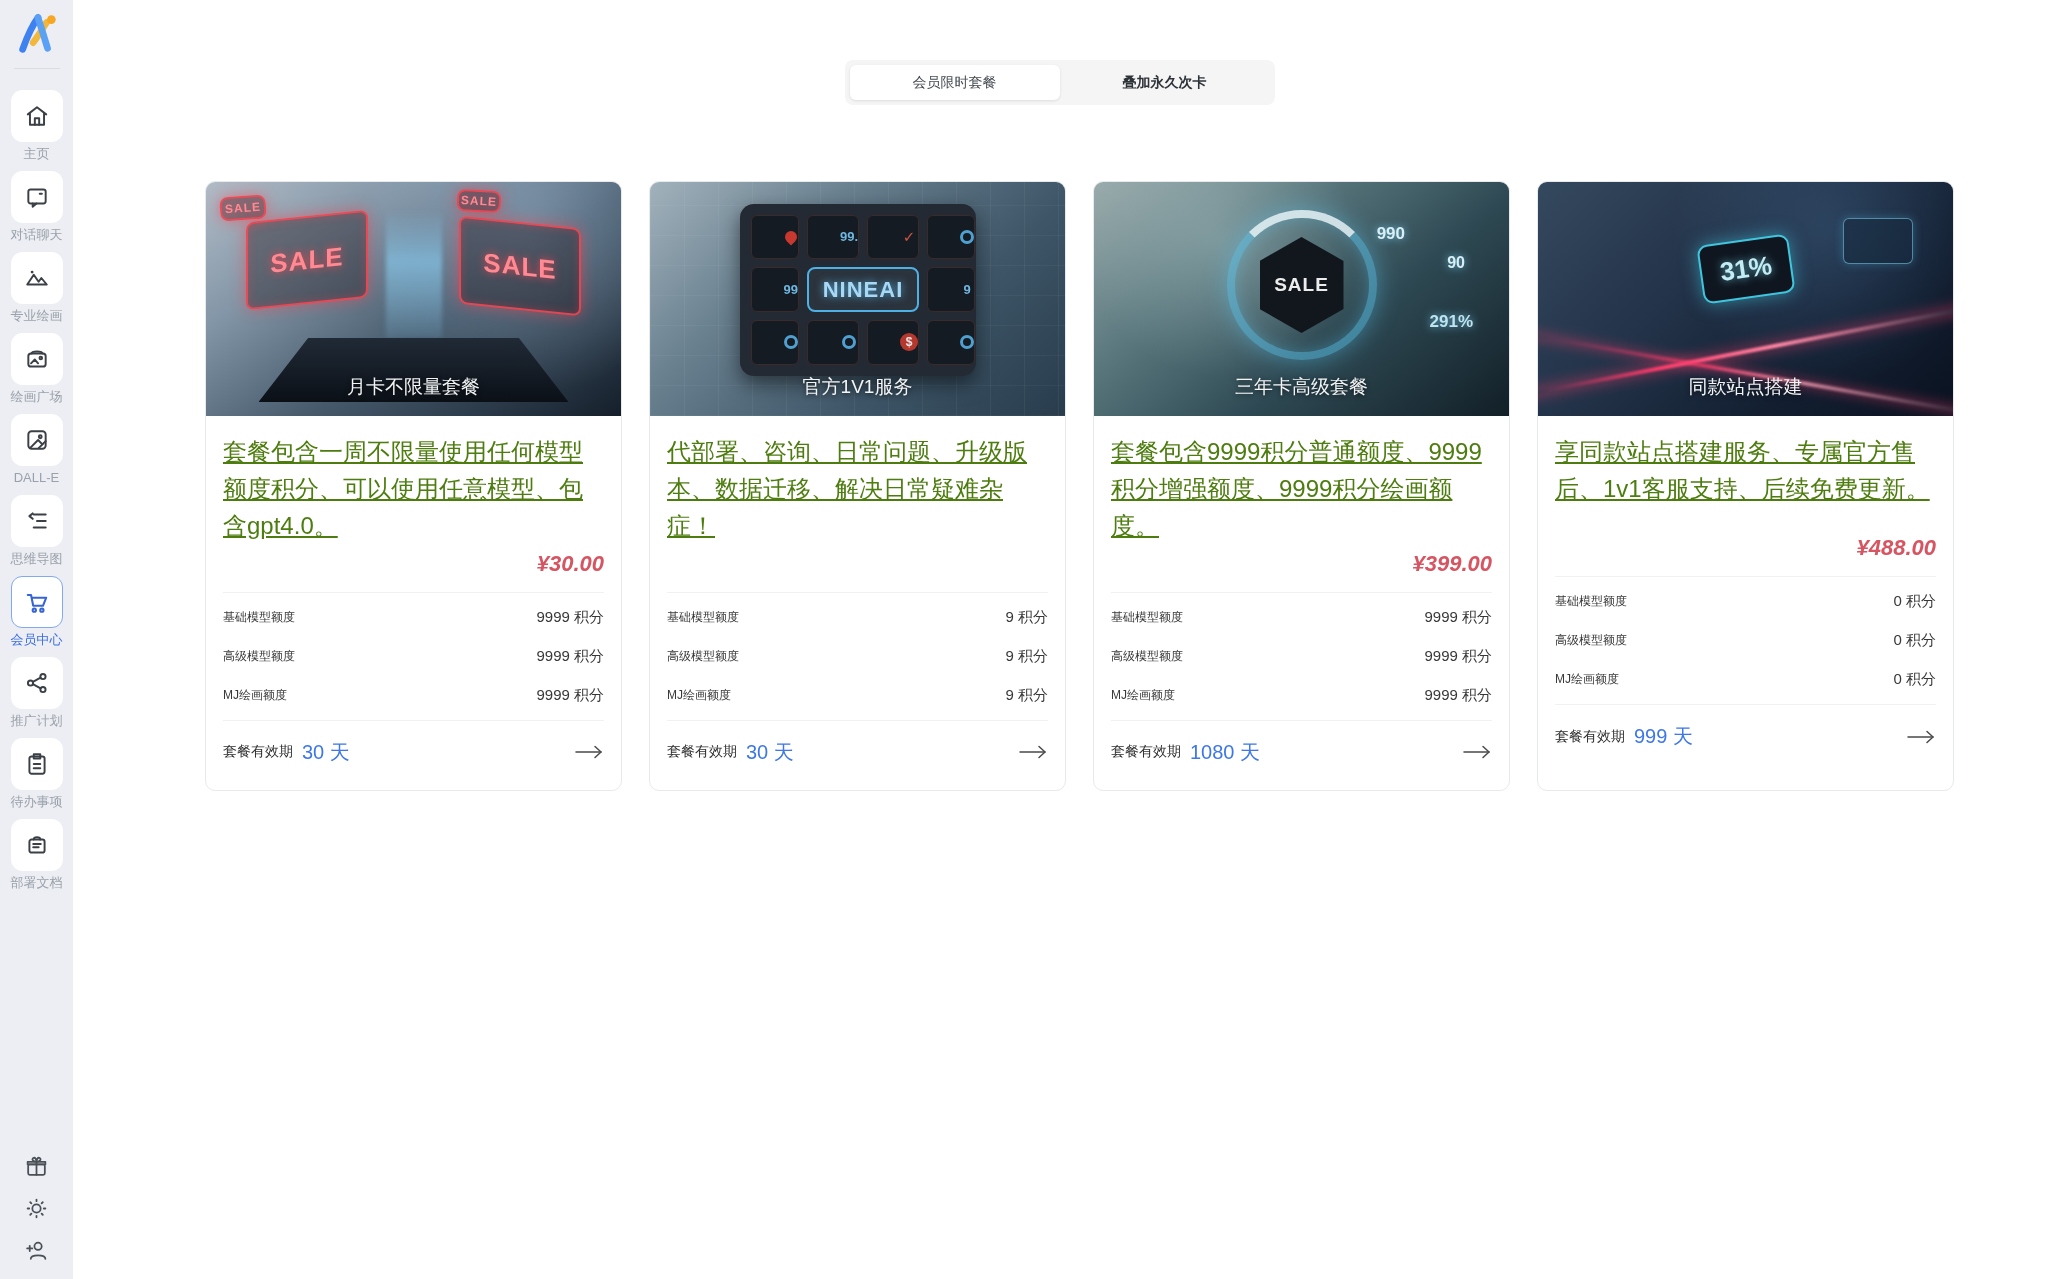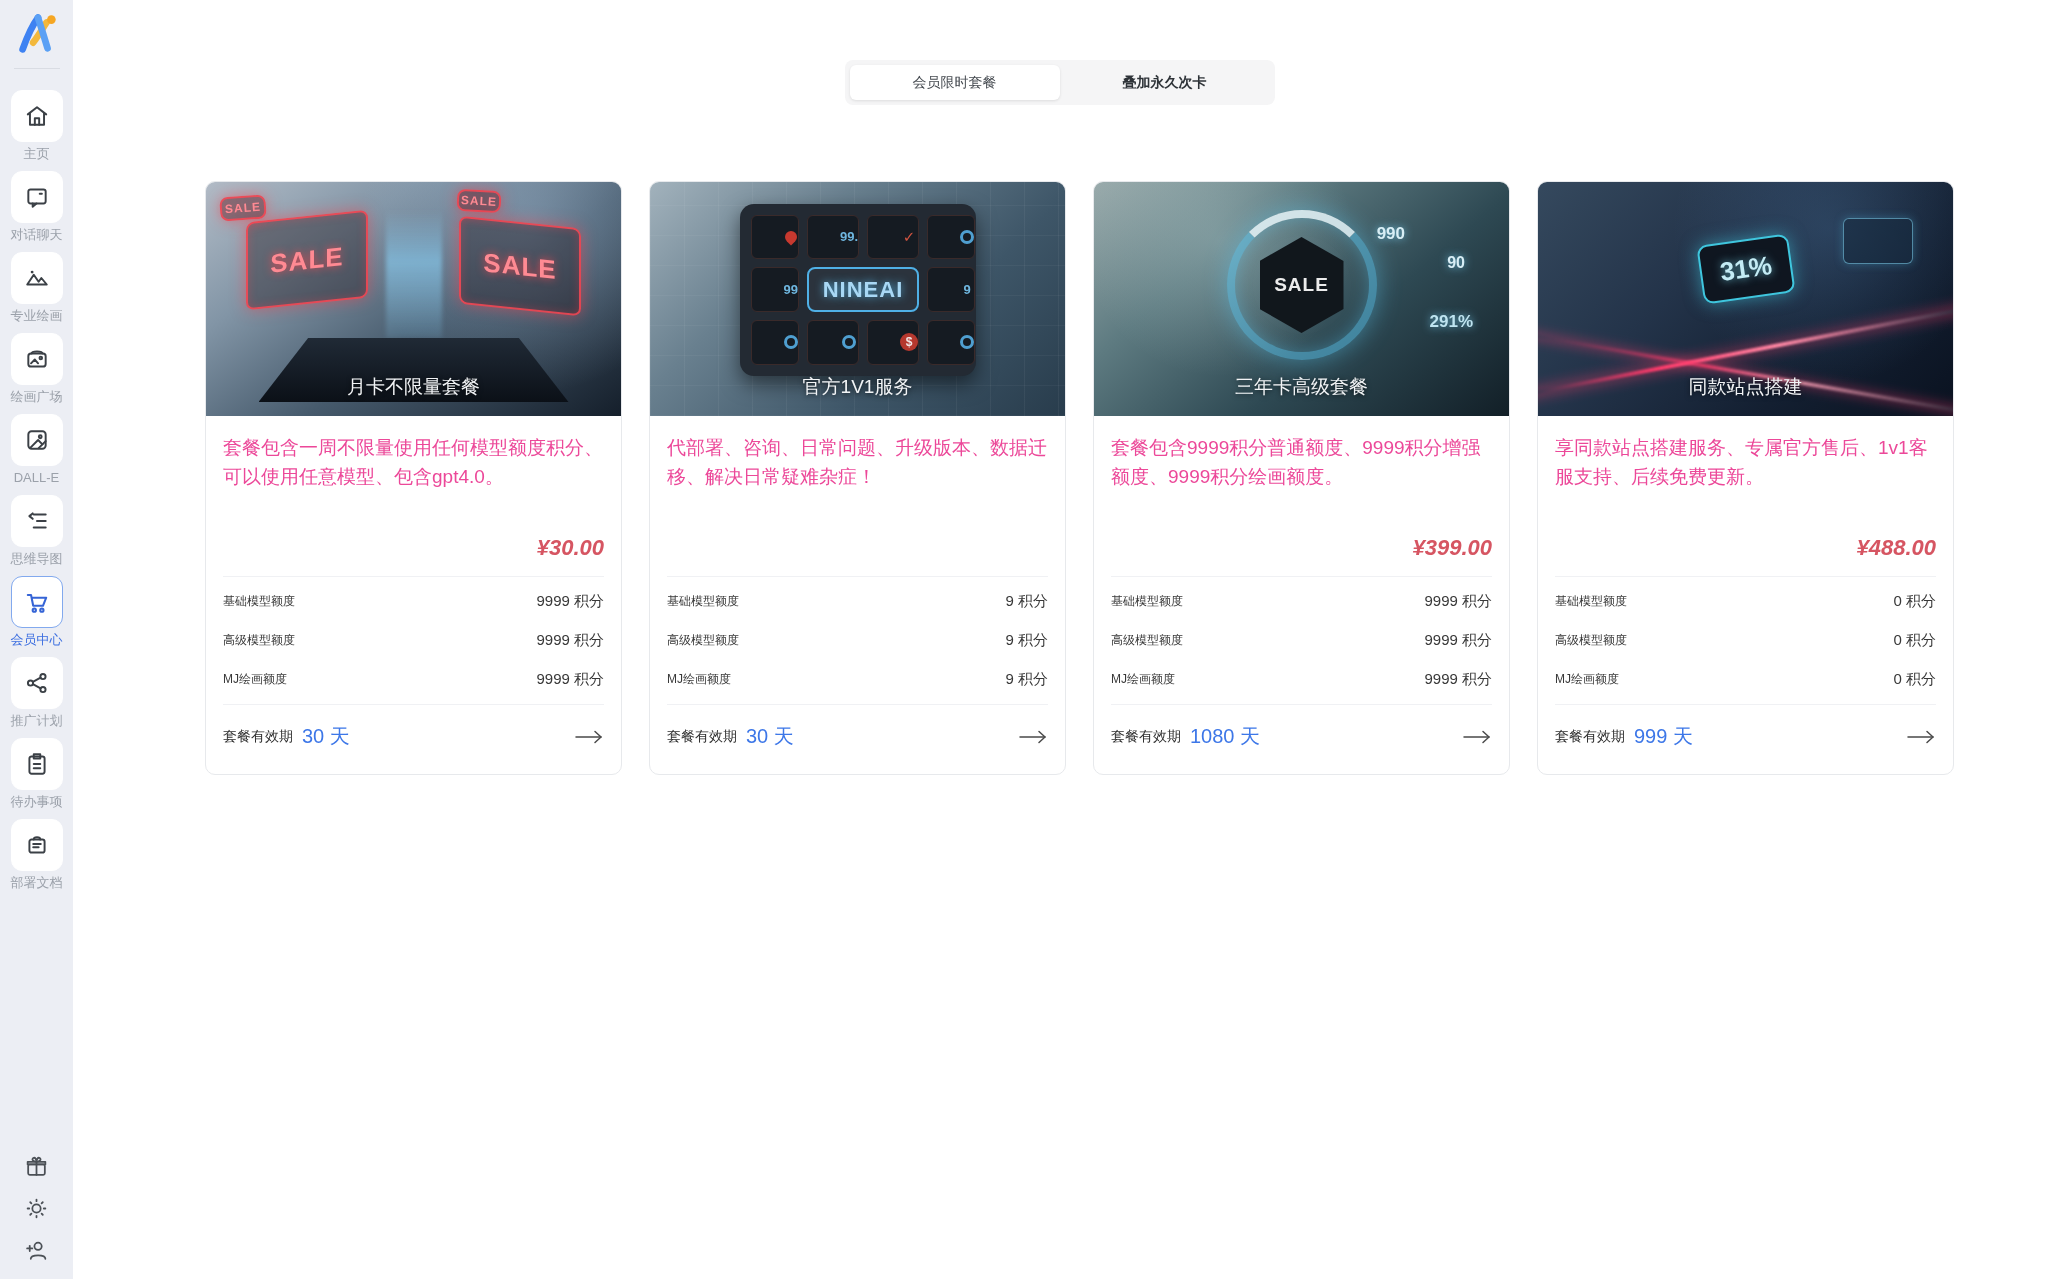--- a/index.html
+++ b/index.html
@@ -53,21 +53,21 @@
   .card {
     width: 417px; background: #fff; border: 1px solid #e7e9ec; border-radius: 10px;
     overflow: hidden; cursor: pointer;
   }
   .card-img { height: 234px; position: relative; overflow: hidden; }
   .card-img-title {
     position: absolute; left: 0; right: 0; bottom: 16px; text-align: center;
     color: #f2f4f6; font-size: 19px; text-shadow: 0 1px 5px rgba(0,0,0,.65); z-index: 5;
   }
   .card-body { padding: 17px 17px 0; }
-  .desc { font-size: 19px; line-height: 1.55; color: #ec4899; min-height: 96px; }
+  .desc { font-size: 24px; line-height: 1.55; color: #4d7c0f; min-height: 96px; text-decoration: underline; }
   .price {
     text-align: right; font-size: 22px; font-weight: bold; font-style: italic;
     color: #d65562; padding: 6px 0 13px; min-height: 47px;
   }
   .rows { border-top: 1px solid #f0f1f4; padding: 5px 0; }
   .row { display: flex; justify-content: space-between; align-items: center; padding: 10px 0; }
   .row-label { font-size: 12px; color: #383838; }
   .row-value { font-size: 15px; color: #383838; }
   .cfoot { border-top: 1px solid #f0f1f4; display: flex; align-items: center; padding: 18px 0 24px; }
   .v-label { font-size: 14px; color: #2f2f2f; }

